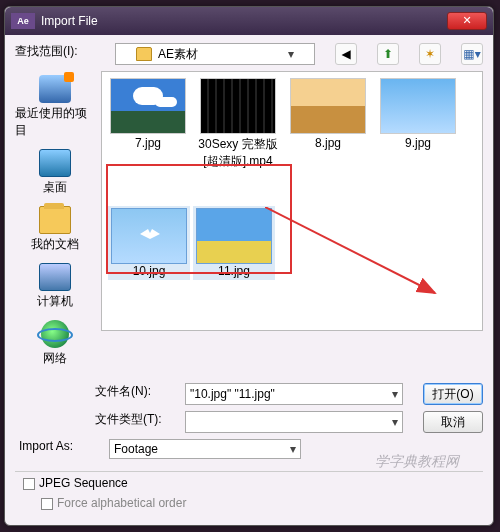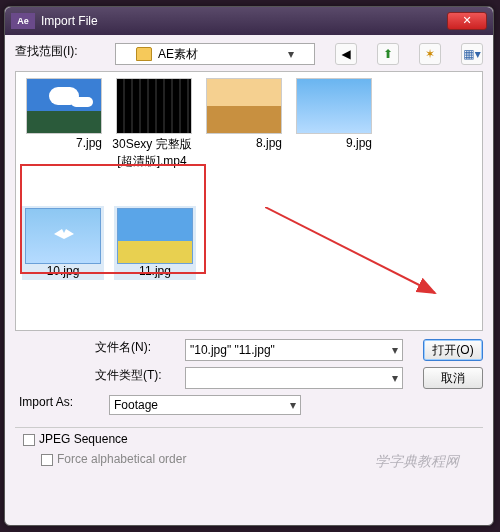--- a/index.html
+++ b/index.html
@@ -23,31 +23,31 @@
 .ico-recent{background:linear-gradient(#9cf,#36a);border-radius:4px;position:relative}
 .ico-recent::after{content:"";position:absolute;right:-3px;top:-3px;width:10px;height:10px;background:#f80;border-radius:2px}
 .ico-desktop{background:linear-gradient(#8cf,#27a);border:1px solid #158;border-radius:3px}
 .ico-docs{background:#f6c95a;border:1px solid #b98c20;border-radius:2px;position:relative}
 .ico-docs::after{content:"";position:absolute;top:-4px;left:4px;width:20px;height:6px;background:#e8b84a;border-radius:2px 2px 0 0}
 .ico-comp{background:linear-gradient(#bcf,#47a);border:1px solid #158;border-radius:3px}
 .ico-net{width:28px;height:28px;background:radial-gradient(circle at 40% 40%,#8f8,#063);border-radius:50%;position:relative}
 .ico-net::after{content:"";position:absolute;width:32px;height:10px;border:2px solid #38c;border-radius:50%;top:8px;left:-4px}
 .filepane{flex:1;background:#fff;border:1px solid #bbb;padding:6px;height:260px;position:relative}
 .files{display:flex;flex-wrap:wrap;gap:10px}
-.file{width:80px;display:flex;flex-direction:column;align-items:flex-end;text-align:center;gap:2px}
+.file{width:80px;display:flex;flex-direction:column;align-items:center;text-align:center;gap:2px}
 .thumb{width:76px;height:56px;border:1px solid #ccc;background:#eee}
 .sky1{background:linear-gradient(#3a7fd5 60%,#2a5a3a 60%)}
 .sky1::before{content:"";display:block;width:30px;height:18px;background:#fff;border-radius:10px;margin:8px auto 0;box-shadow:18px 6px 0 -4px #fff}
 .video{background:#111;position:relative}
 .video::after{content:"";position:absolute;inset:0;background:repeating-linear-gradient(90deg,#000 0 6px,#222 6px 8px)}
 .video .face{position:absolute;left:30px;top:10px;width:30px;height:36px;background:#c8a890;border-radius:8px}
 .dunes{background:linear-gradient(#f5d090 50%,#c89040 50%)}
 .sky2{background:linear-gradient(#6ab5f0,#b5dbff)}
 .sel-area{position:absolute;left:4px;top:92px;width:186px;height:110px;border:2px solid #d33;pointer-events:none}
-.selfiles{display:flex;gap:10px;margin-top:36px}
+.selfiles{display:flex;gap:3px;margin-top:36px}
 .selfile{width:82px;display:flex;flex-direction:column;align-items:center;padding:2px;background:#dceaf7}
 .selfile .thumb{border:1px solid #6aa0d8}
 .bird{background:linear-gradient(#8dc7f2,#b5dbff);position:relative}
 .bird::after{content:"";position:absolute;left:28px;top:20px;width:20px;height:10px;background:#fff;clip-path:polygon(0 50%,40% 0,50% 40%,60% 0,100% 50%,50% 100%)}
 .flowers{background:linear-gradient(#5aa5e8 60%,#e8d050 60%)}
 .arrow-svg{position:absolute;pointer-events:none}
 .nameinput{flex:1;height:22px;background:#fff;border:1px solid #aaa;padding:0 4px;display:flex;align-items:center}
 .btn{width:60px;height:22px;background:linear-gradient(#fdfdfd,#e5e5e5);border:1px solid #888;border-radius:3px;text-align:center;line-height:20px}
 .btn.primary{border:1px solid #3a7fd5;box-shadow:0 0 0 1px #9cf inset}
 .lower{padding:0 4px}
@@ -76,20 +76,42 @@
         <span>AE素材</span>
         <span class="dd-arrow">▾</span>
       </div>
       <div class="tool-ico">◀</div>
       <div class="tool-ico" style="color:#2a8a2a">⬆</div>
       <div class="tool-ico" style="color:#c80">✶</div>
       <div class="tool-ico" style="color:#36a">▦▾</div>
     </div>
 
     <div class="main">
+      <div class="sidebar">
+        <div class="sb-item">
+          <div class="sb-ico ico-recent"></div>
+          <span>最近使用的项目</span>
+        </div>
+        <div class="sb-item">
+          <div class="sb-ico ico-desktop"></div>
+          <span>桌面</span>
+        </div>
+        <div class="sb-item">
+          <div class="sb-ico ico-docs"></div>
+          <span>我的文档</span>
+        </div>
+        <div class="sb-item">
+          <div class="sb-ico ico-comp"></div>
+          <span>计算机</span>
+        </div>
+        <div class="sb-item">
+          <div class="sb-ico ico-net"></div>
+          <span>网络</span>
+        </div>
+      </div>
 
       <div class="filepane" style="position:relative">
         <div class="files">
           <div class="file">
             <div class="thumb sky1"></div>
             <span>7.jpg</span>
           </div>
           <div class="file">
             <div class="thumb video">
                 <div class="face"></div>

